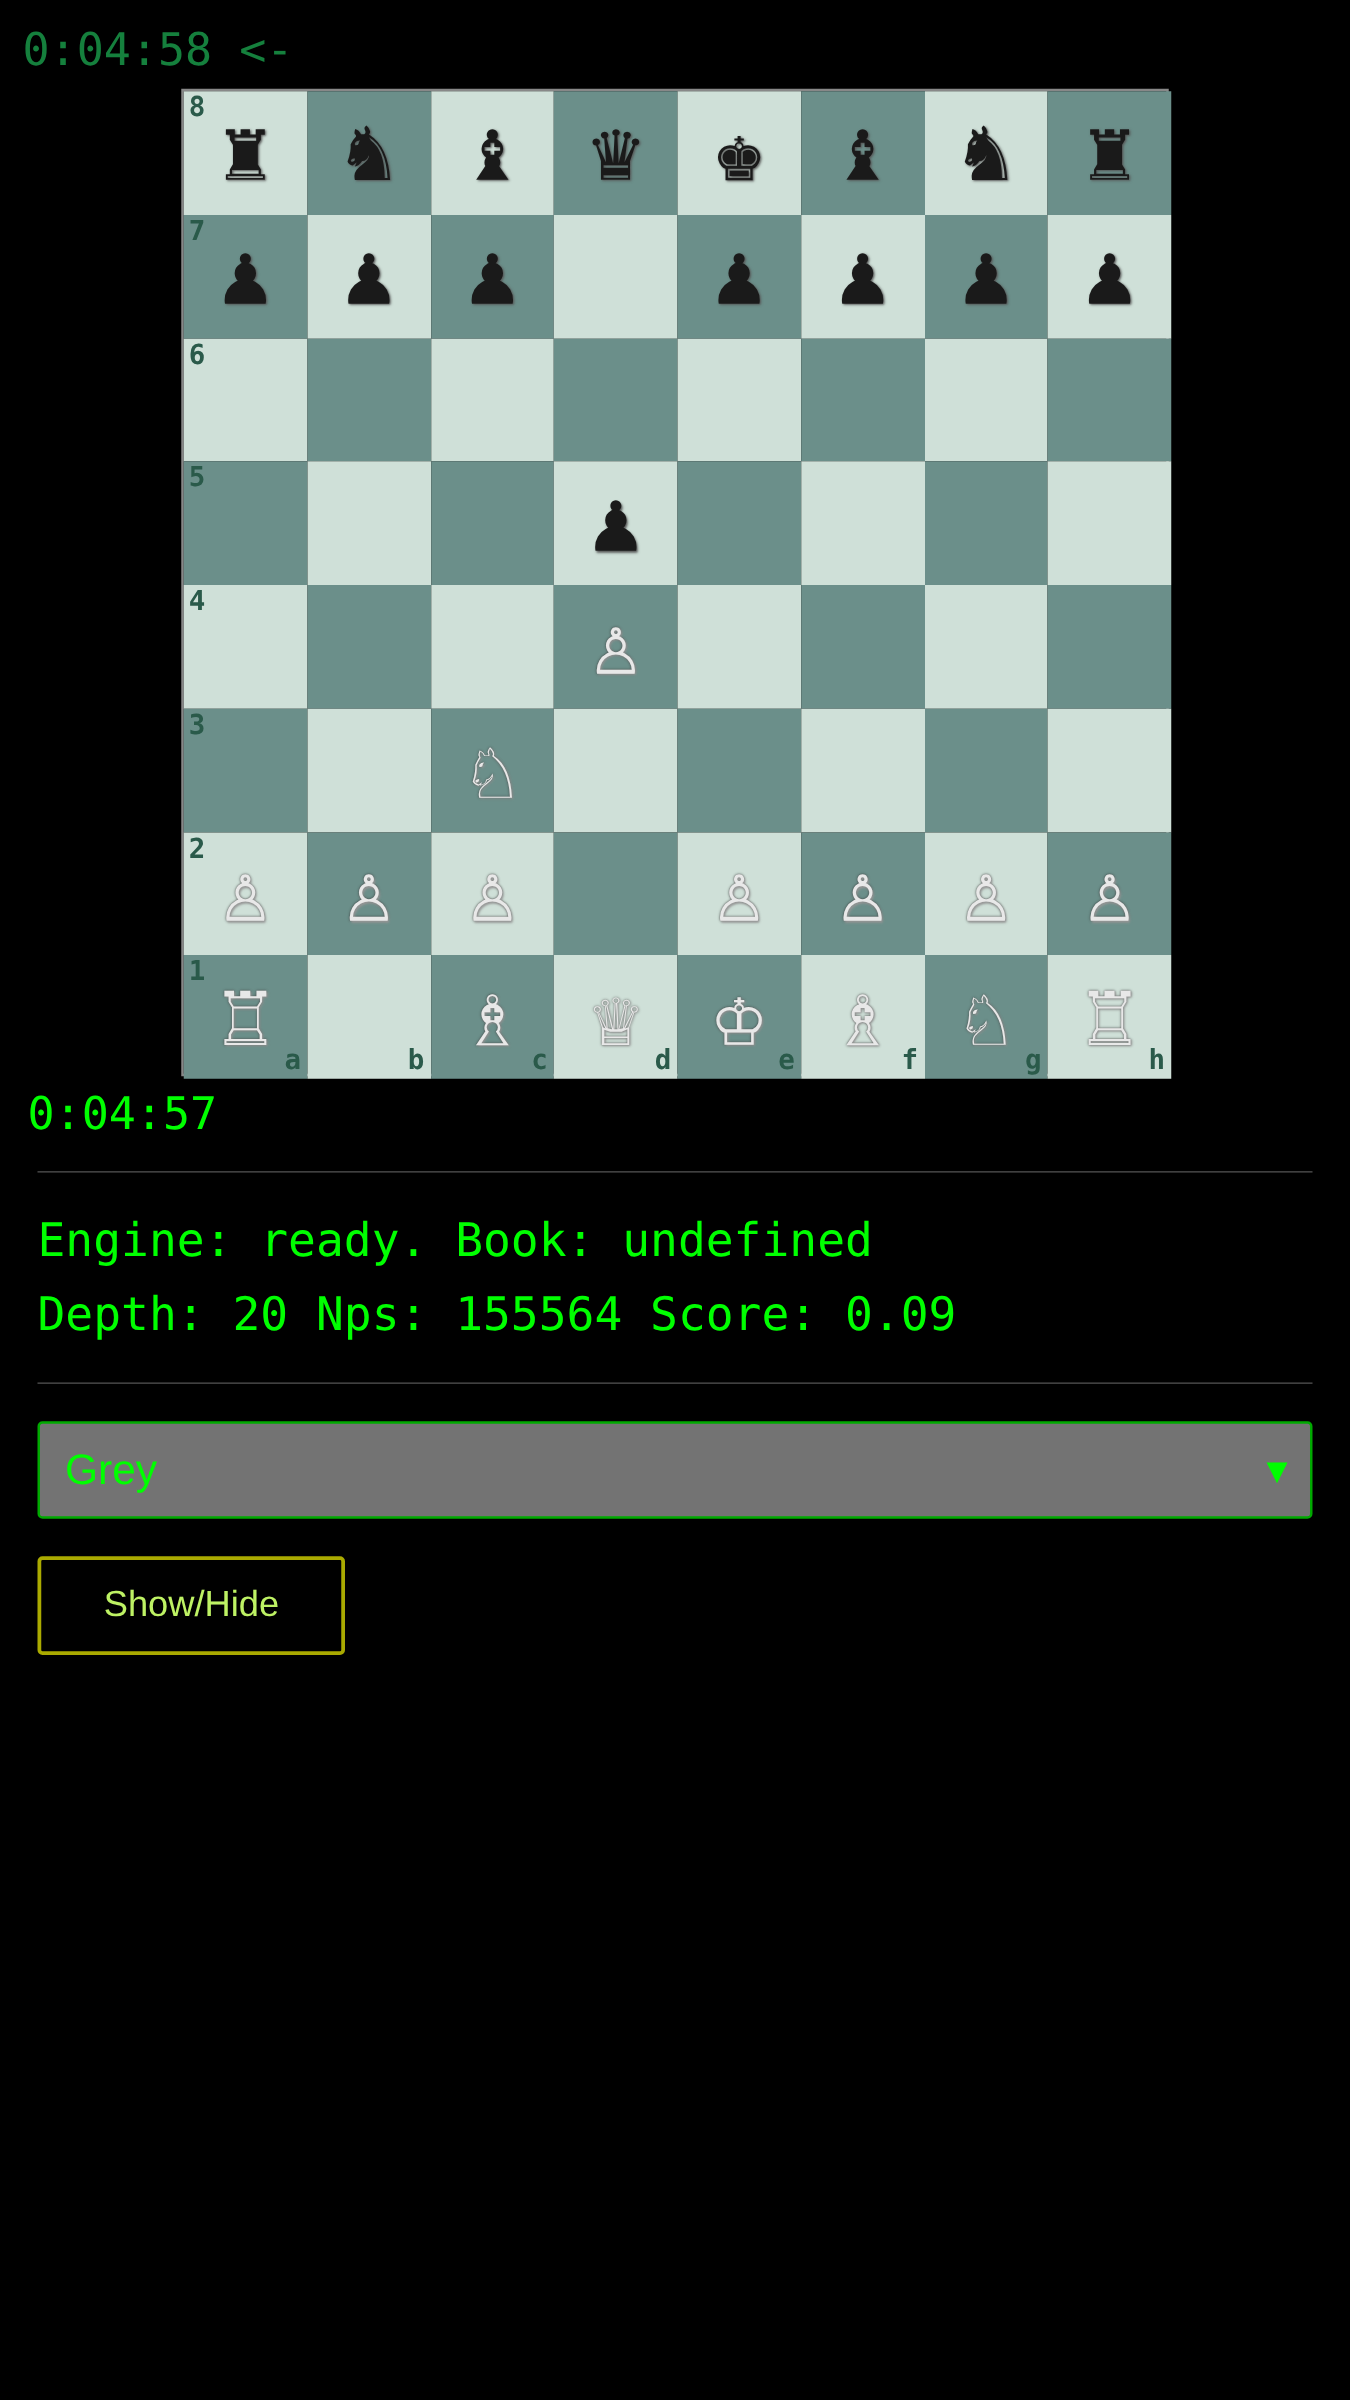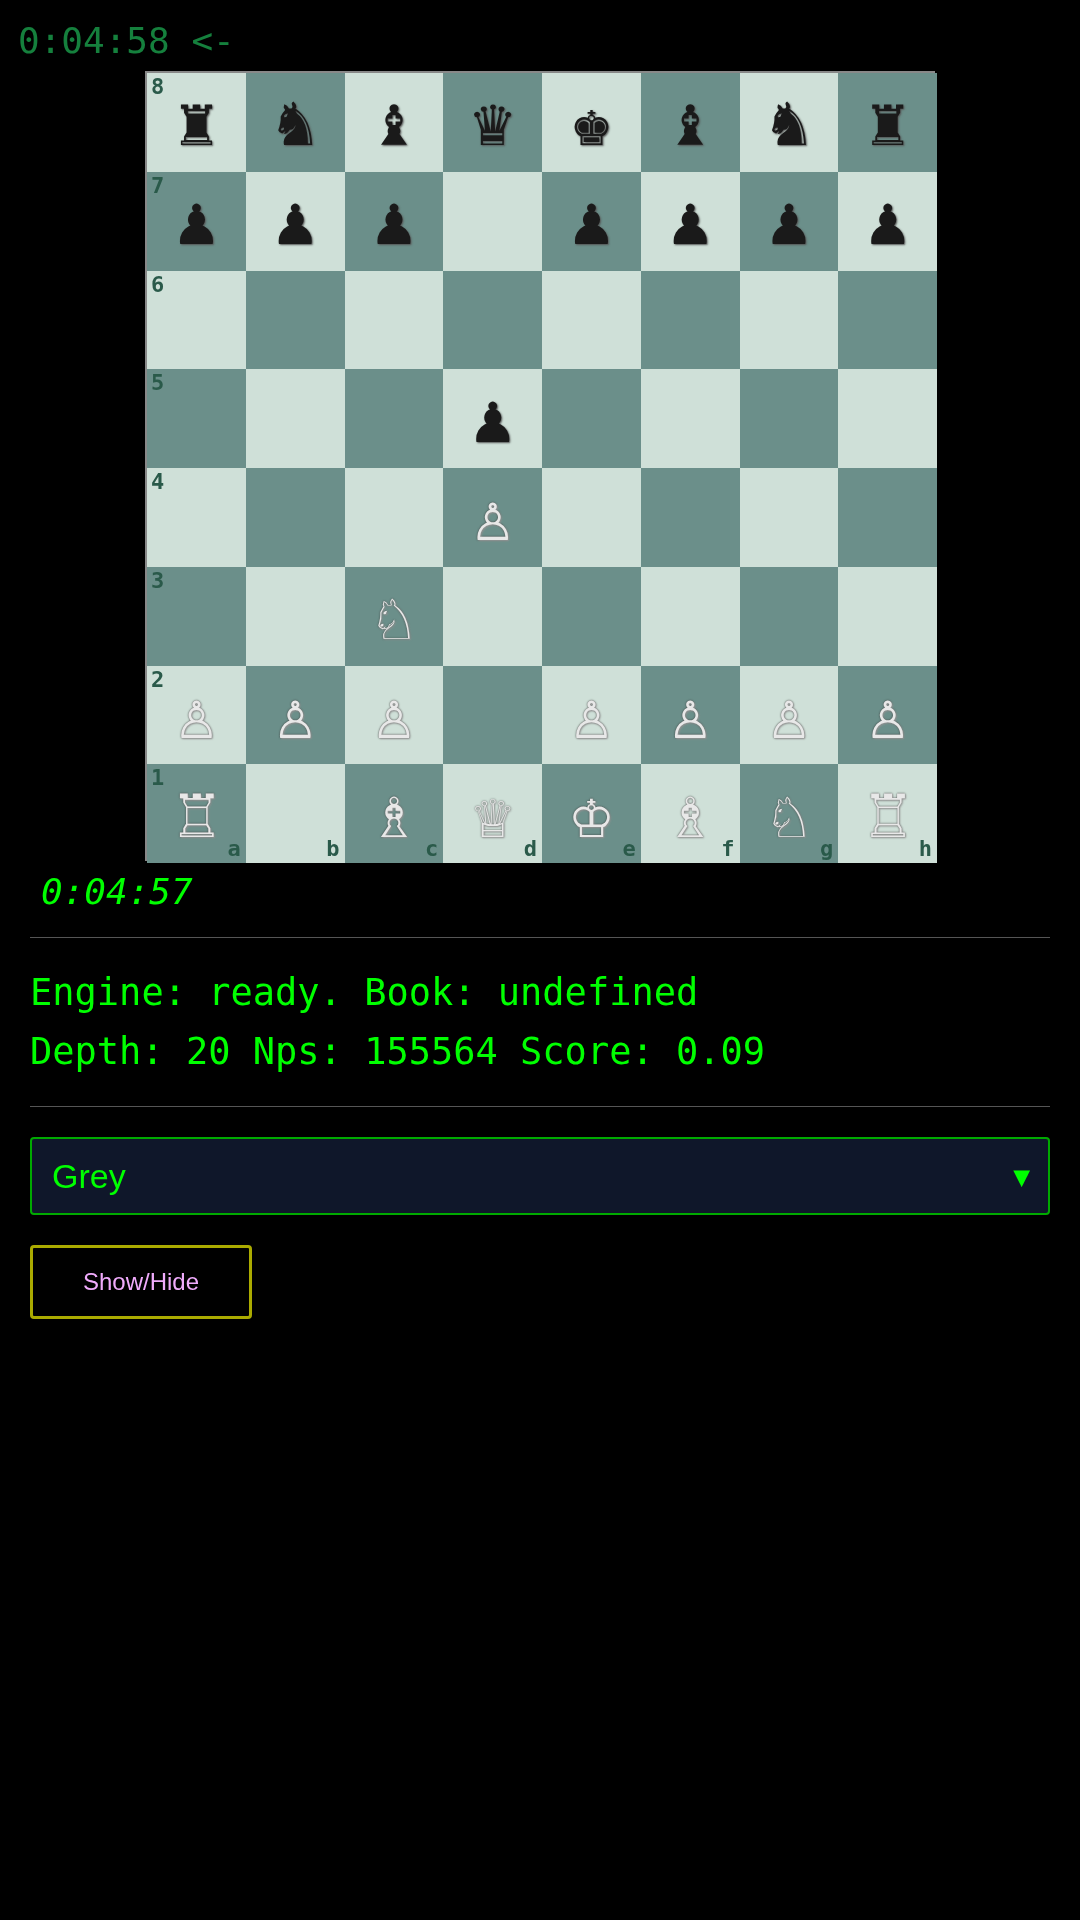--- a/index.html
+++ b/index.html
@@ -74,22 +74,21 @@
       user-select: none;
       z-index: 1;
     }
 
     .piece.black { color: #1a1a1a; text-shadow: 1px 1px 2px #555; }
     .piece.white { color: #e8e8e8; text-shadow: 1px 1px 2px #999, 0 0 2px #333; }
 
     #bottom-timer {
       color: #00ff00;
       font-size: 36px;
-      padding: 10px 41px;
-      font-style: italic;
+      padding: 10px 22px;
     }
 
     #divider1, #divider2 {
       border: none;
       border-top: 1px solid #555;
       margin: 15px 30px;
     }
 
     #engine-info {
       color: #00ff00;
@@ -97,21 +96,21 @@
       padding: 10px 30px;
       line-height: 1.6;
     }
 
     #theme-select-container {
       margin: 30px 30px 20px 30px;
     }
 
     #theme-select {
       width: 100%;
-      background: #0f172a;
+      background: #737373;
       color: #00ff00;
       border: 2px solid #00aa00;
       font-size: 34px;
       padding: 18px 20px;
       appearance: none;
       -webkit-appearance: none;
       border-radius: 4px;
       cursor: pointer;
     }
 
@@ -126,23 +125,23 @@
       top: 50%;
       transform: translateY(-50%);
       color: #00ff00;
       font-size: 28px;
       pointer-events: none;
     }
 
     #show-hide-btn {
       margin: 10px 30px;
       background: #000;
-      color: #f0abfc;
+      color: #bef264;
       border: 3px solid #aaaa00;
-      font-size: 24px;
+      font-size: 29px;
       padding: 20px 50px;
       cursor: pointer;
       border-radius: 4px;
     }
   </style>
 </head>
 <body>
 
 
 

